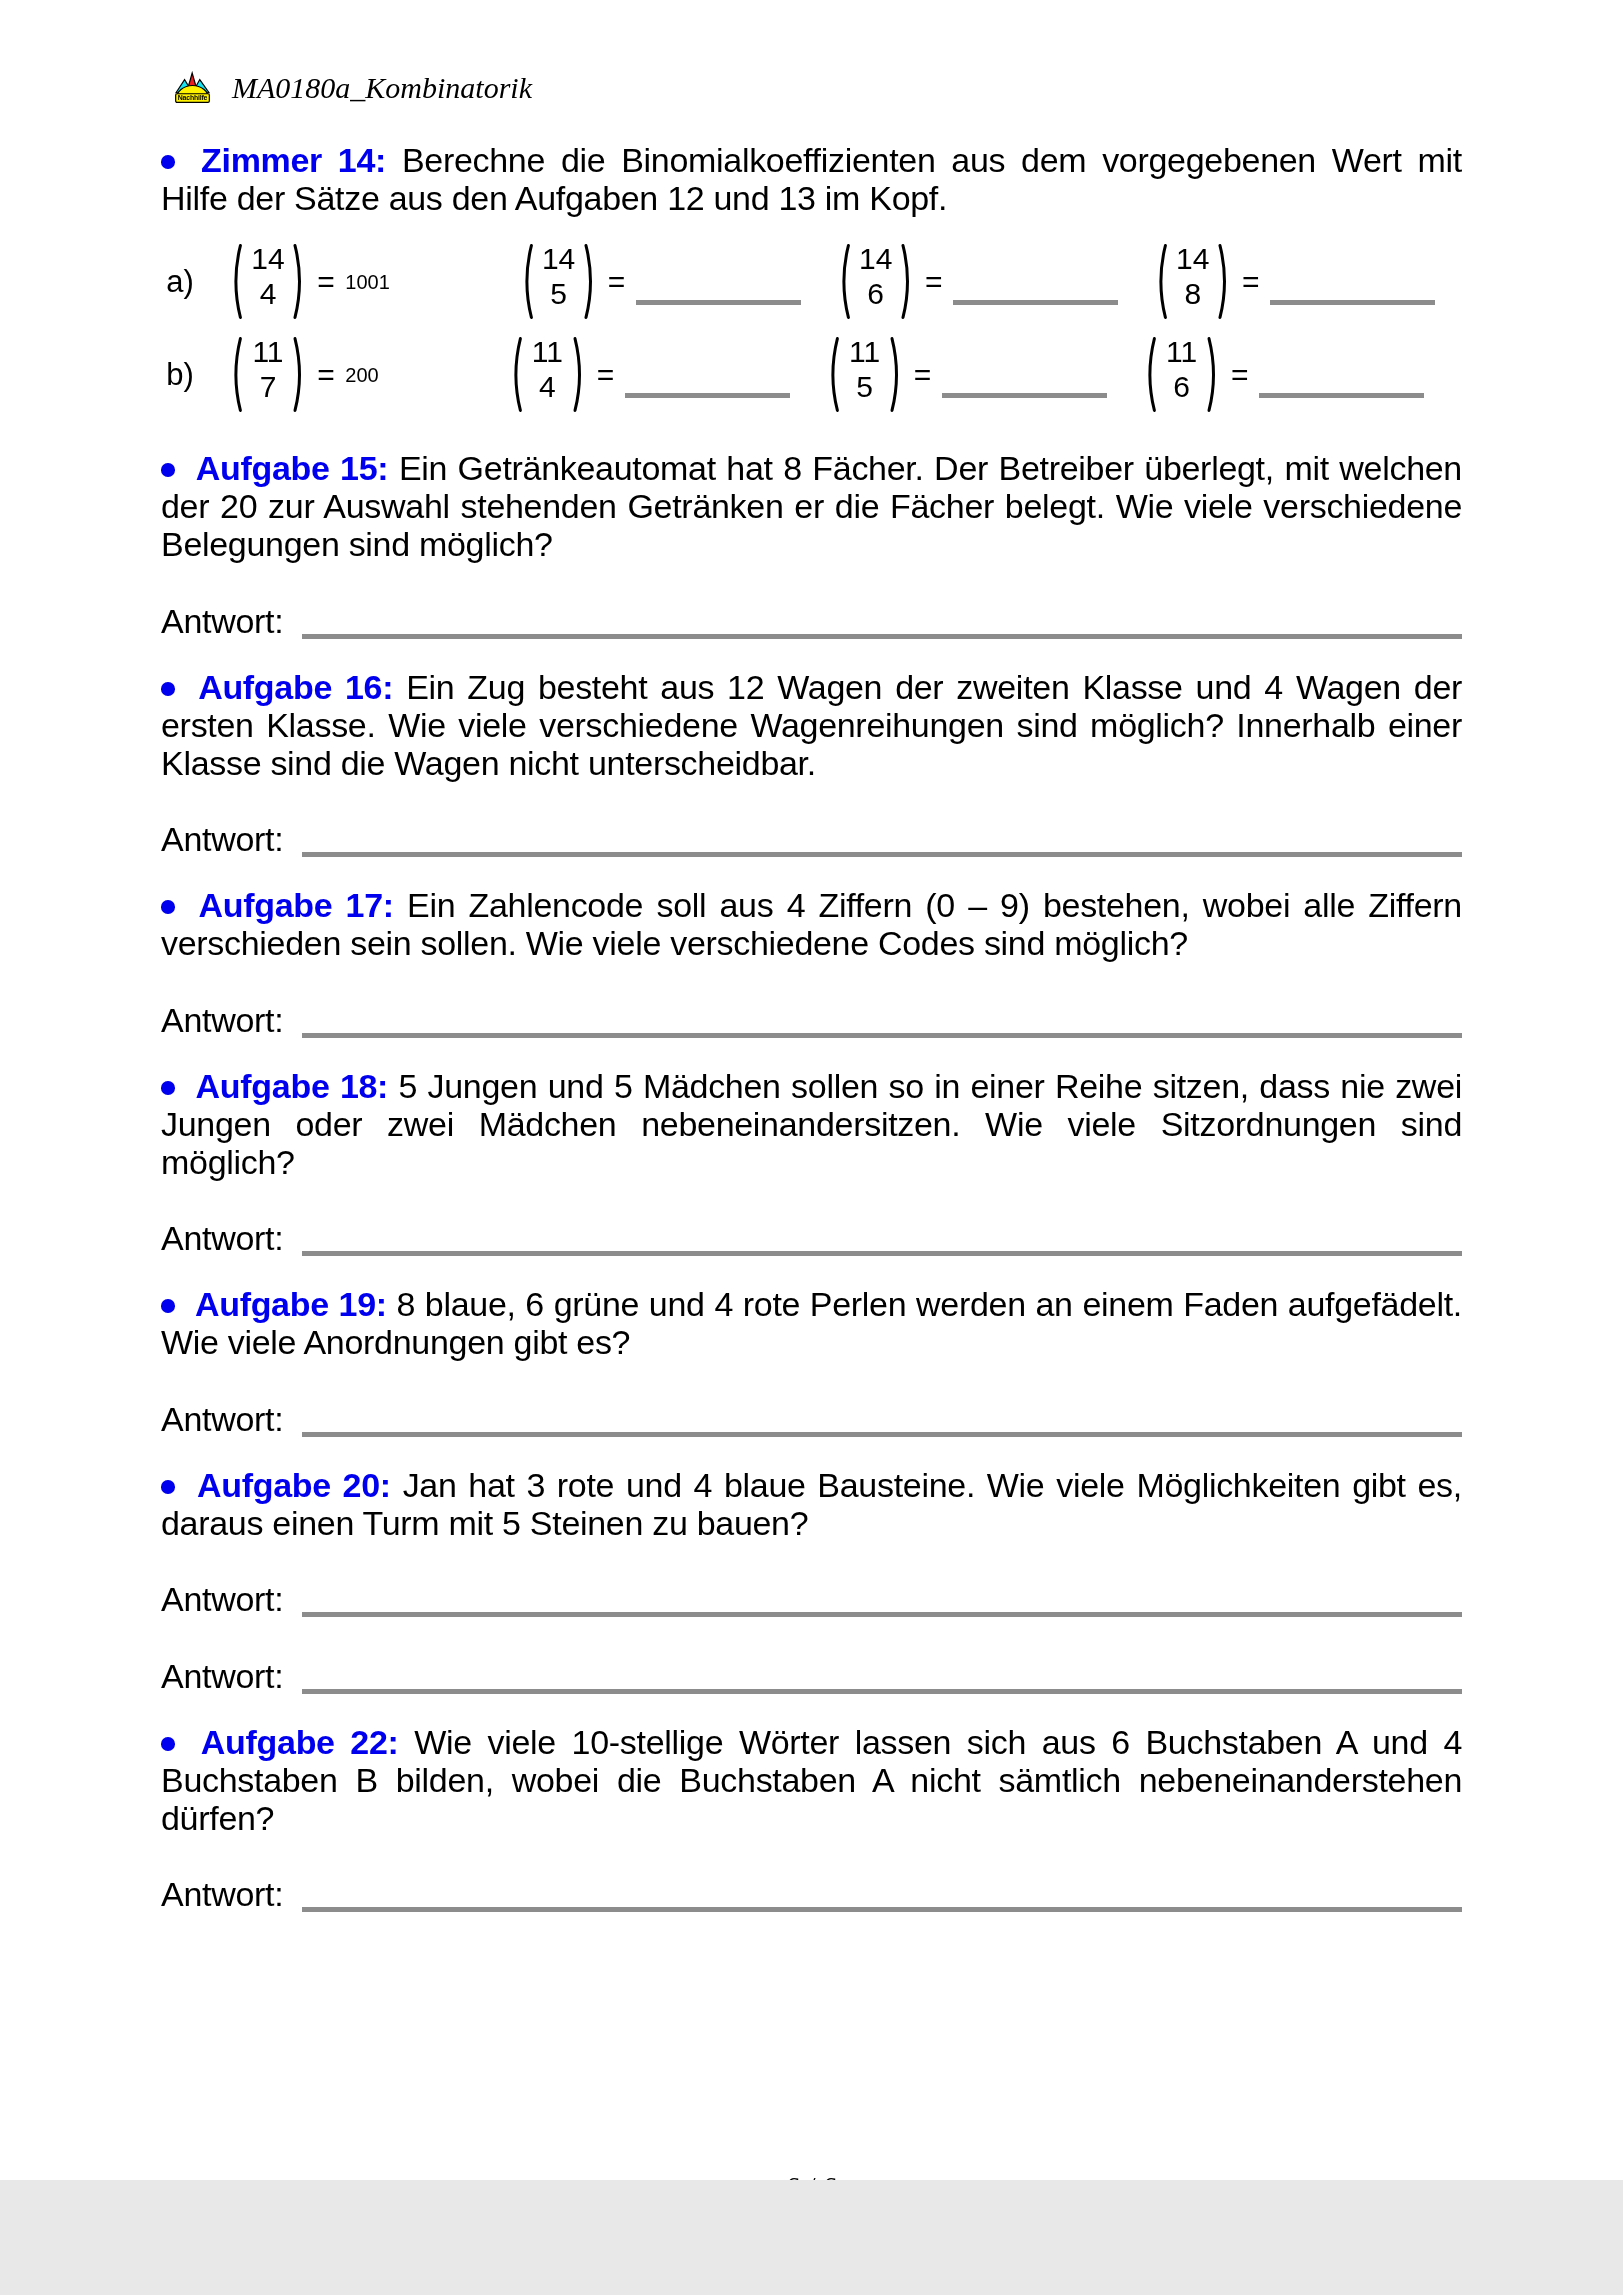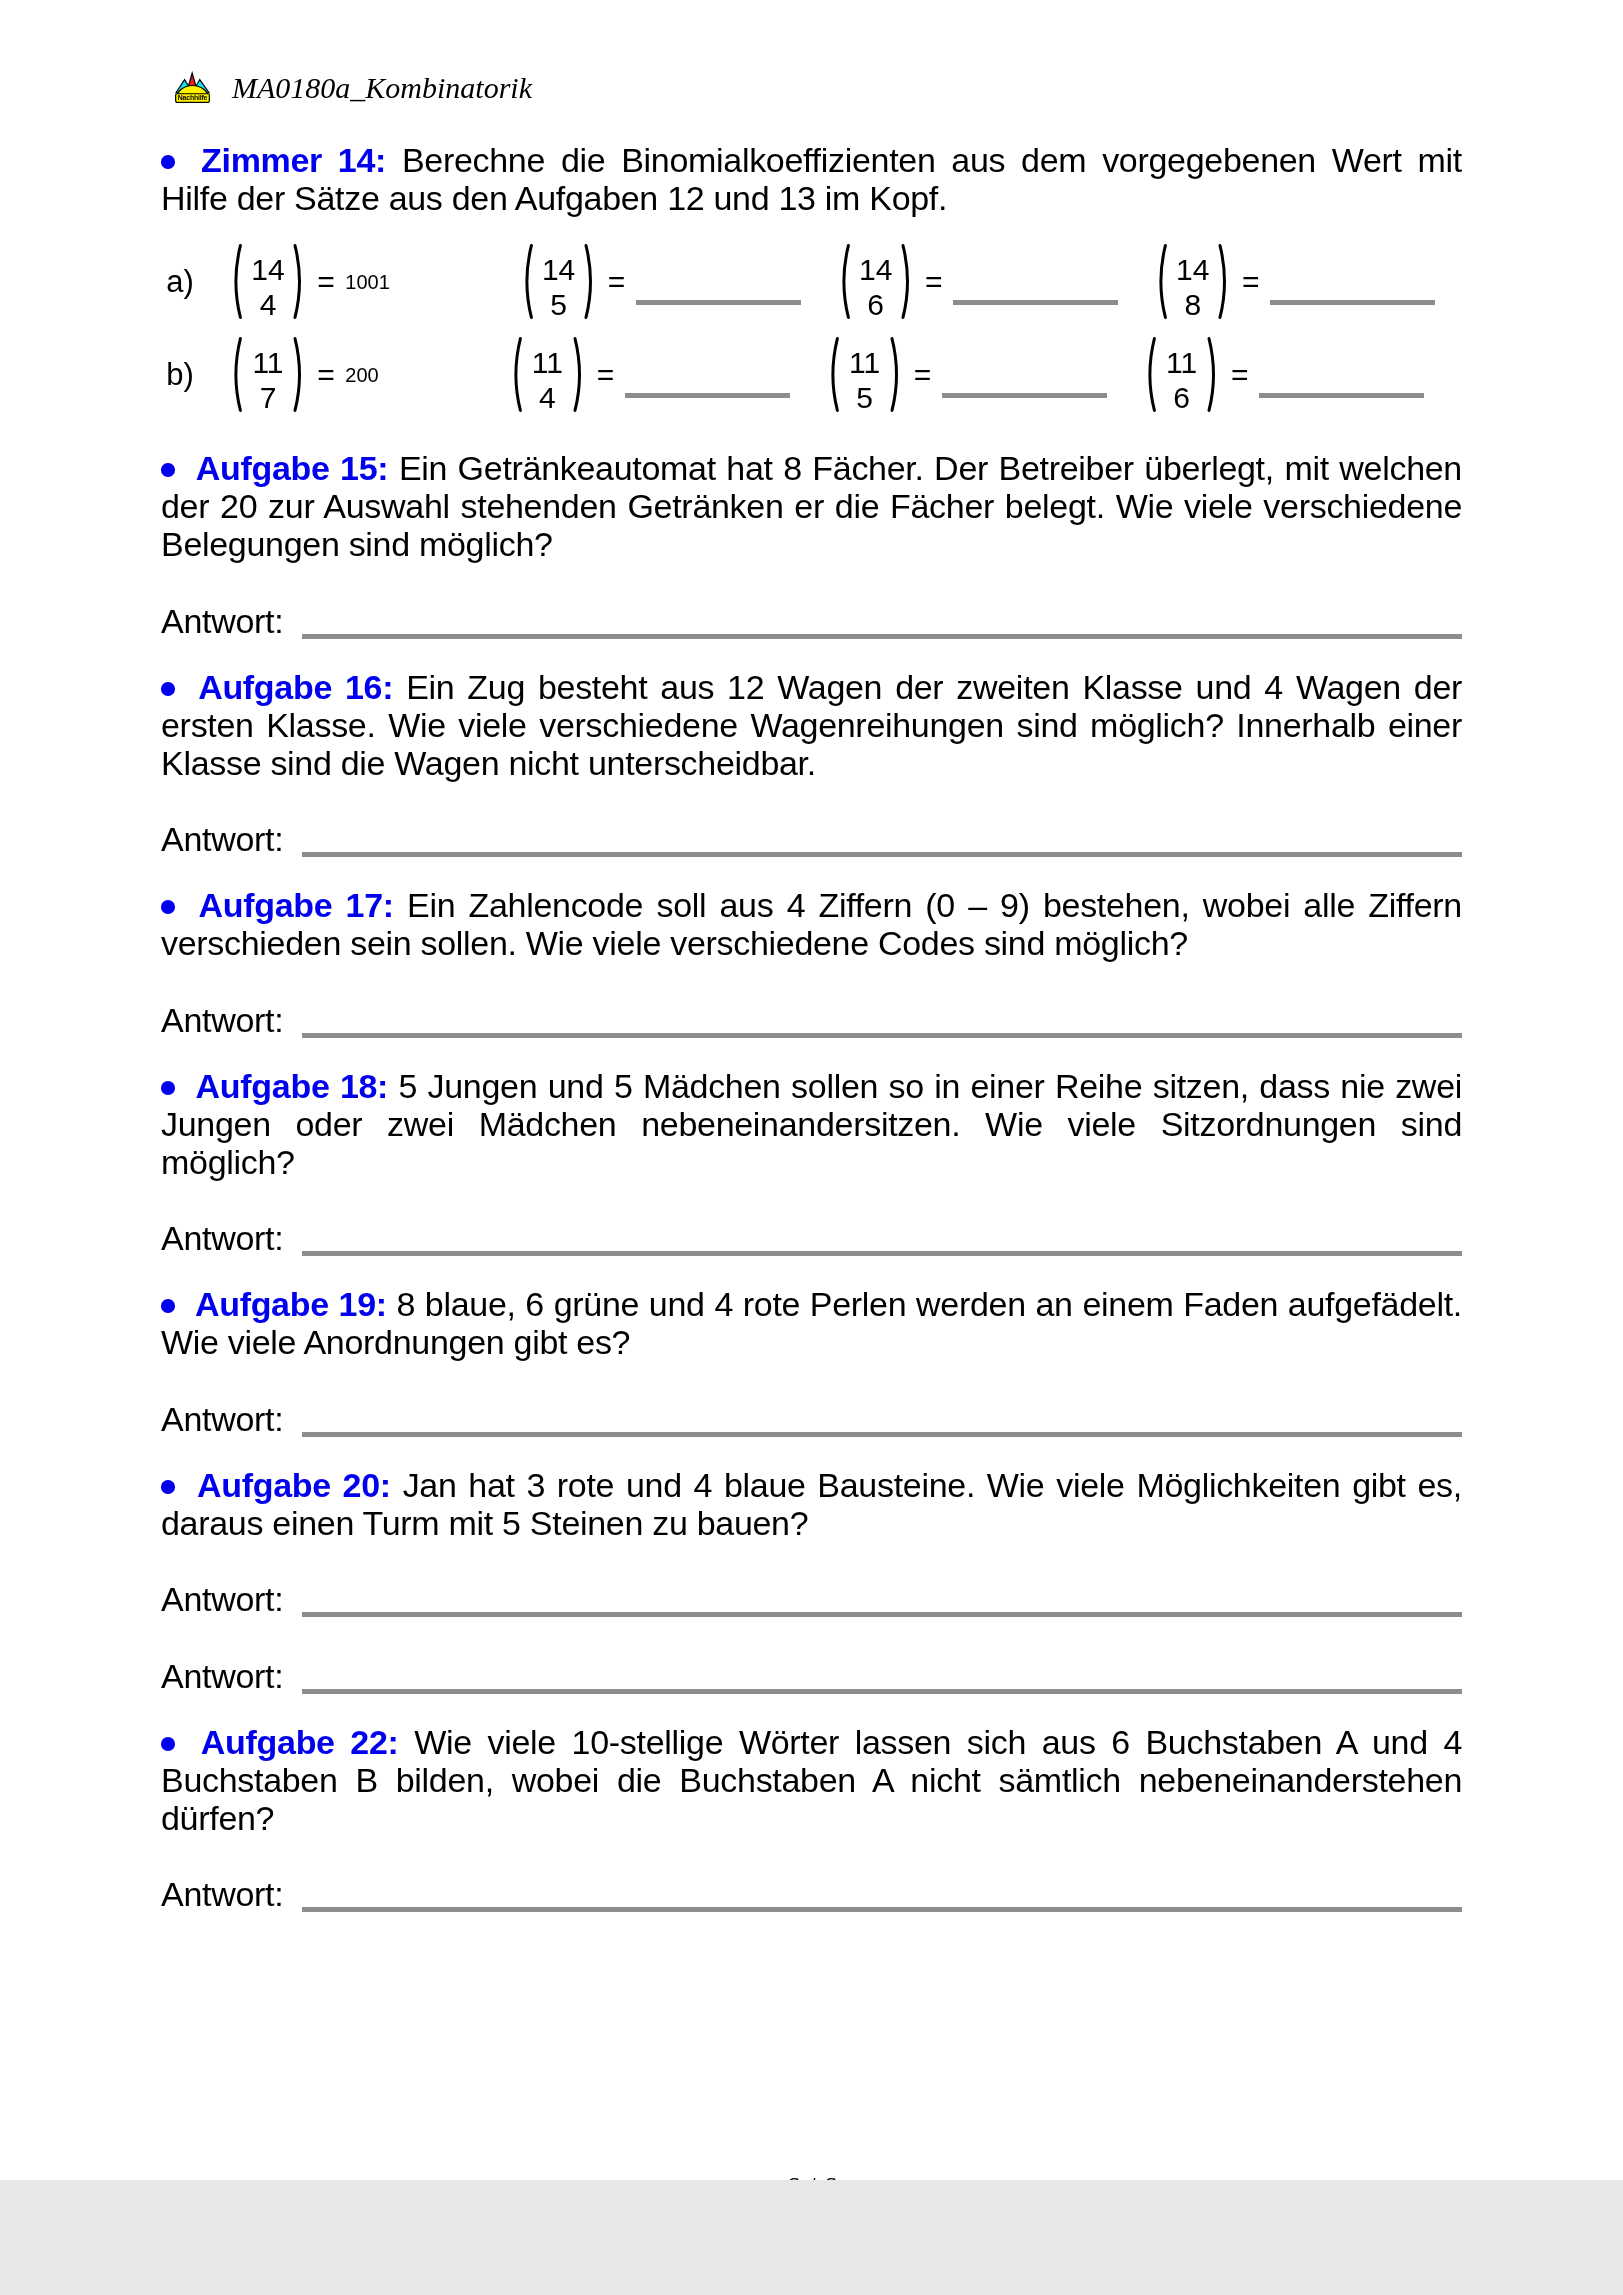--- a/index.html
+++ b/index.html
@@ -25,21 +25,21 @@
   .task14{margin-top:37px;}
   .task{margin-top:28px;}
   .task-text{margin:0;text-align:justify;}
   .bullet{display:inline-block;width:13.7px;height:13.7px;border-radius:50%;
     background:var(--blue);margin-right:10.5px;vertical-align:3.3px;}
   .task-label{color:var(--blue);font-weight:bold;}
   
   .formula-block{margin-top:18.3px;}
   .formula-row{display:flex;align-items:center;height:93px;margin-left:5.2px;}
   .f-item{width:63px;font-size:31px;letter-spacing:0;}
-  .binom{display:inline-flex;align-items:flex-end;height:81px;}
+  .binom{display:inline-flex;align-items:flex-start;height:81px;}
   .paren{display:block;}
   .stack{display:flex;flex-direction:column;align-items:center;justify-content:center;
     min-width:41px;padding:0 3.9px;font-size:30px;line-height:35px;letter-spacing:0;}
   .eq{margin:0 10.5px;font-size:30px;letter-spacing:0;}
   .f-value{font-size:20px;letter-spacing:0;}
   .g-given{display:inline-flex;align-items:center;margin-right:130px;}
   .g-blank{display:inline-flex;align-items:center;margin-right:36px;height:81px;}
   .g-blank:last-child{margin-right:0;}
   .blank-line{width:165px;height:5.2px;background:var(--gray);align-self:flex-end;margin-bottom:17px;}
   

